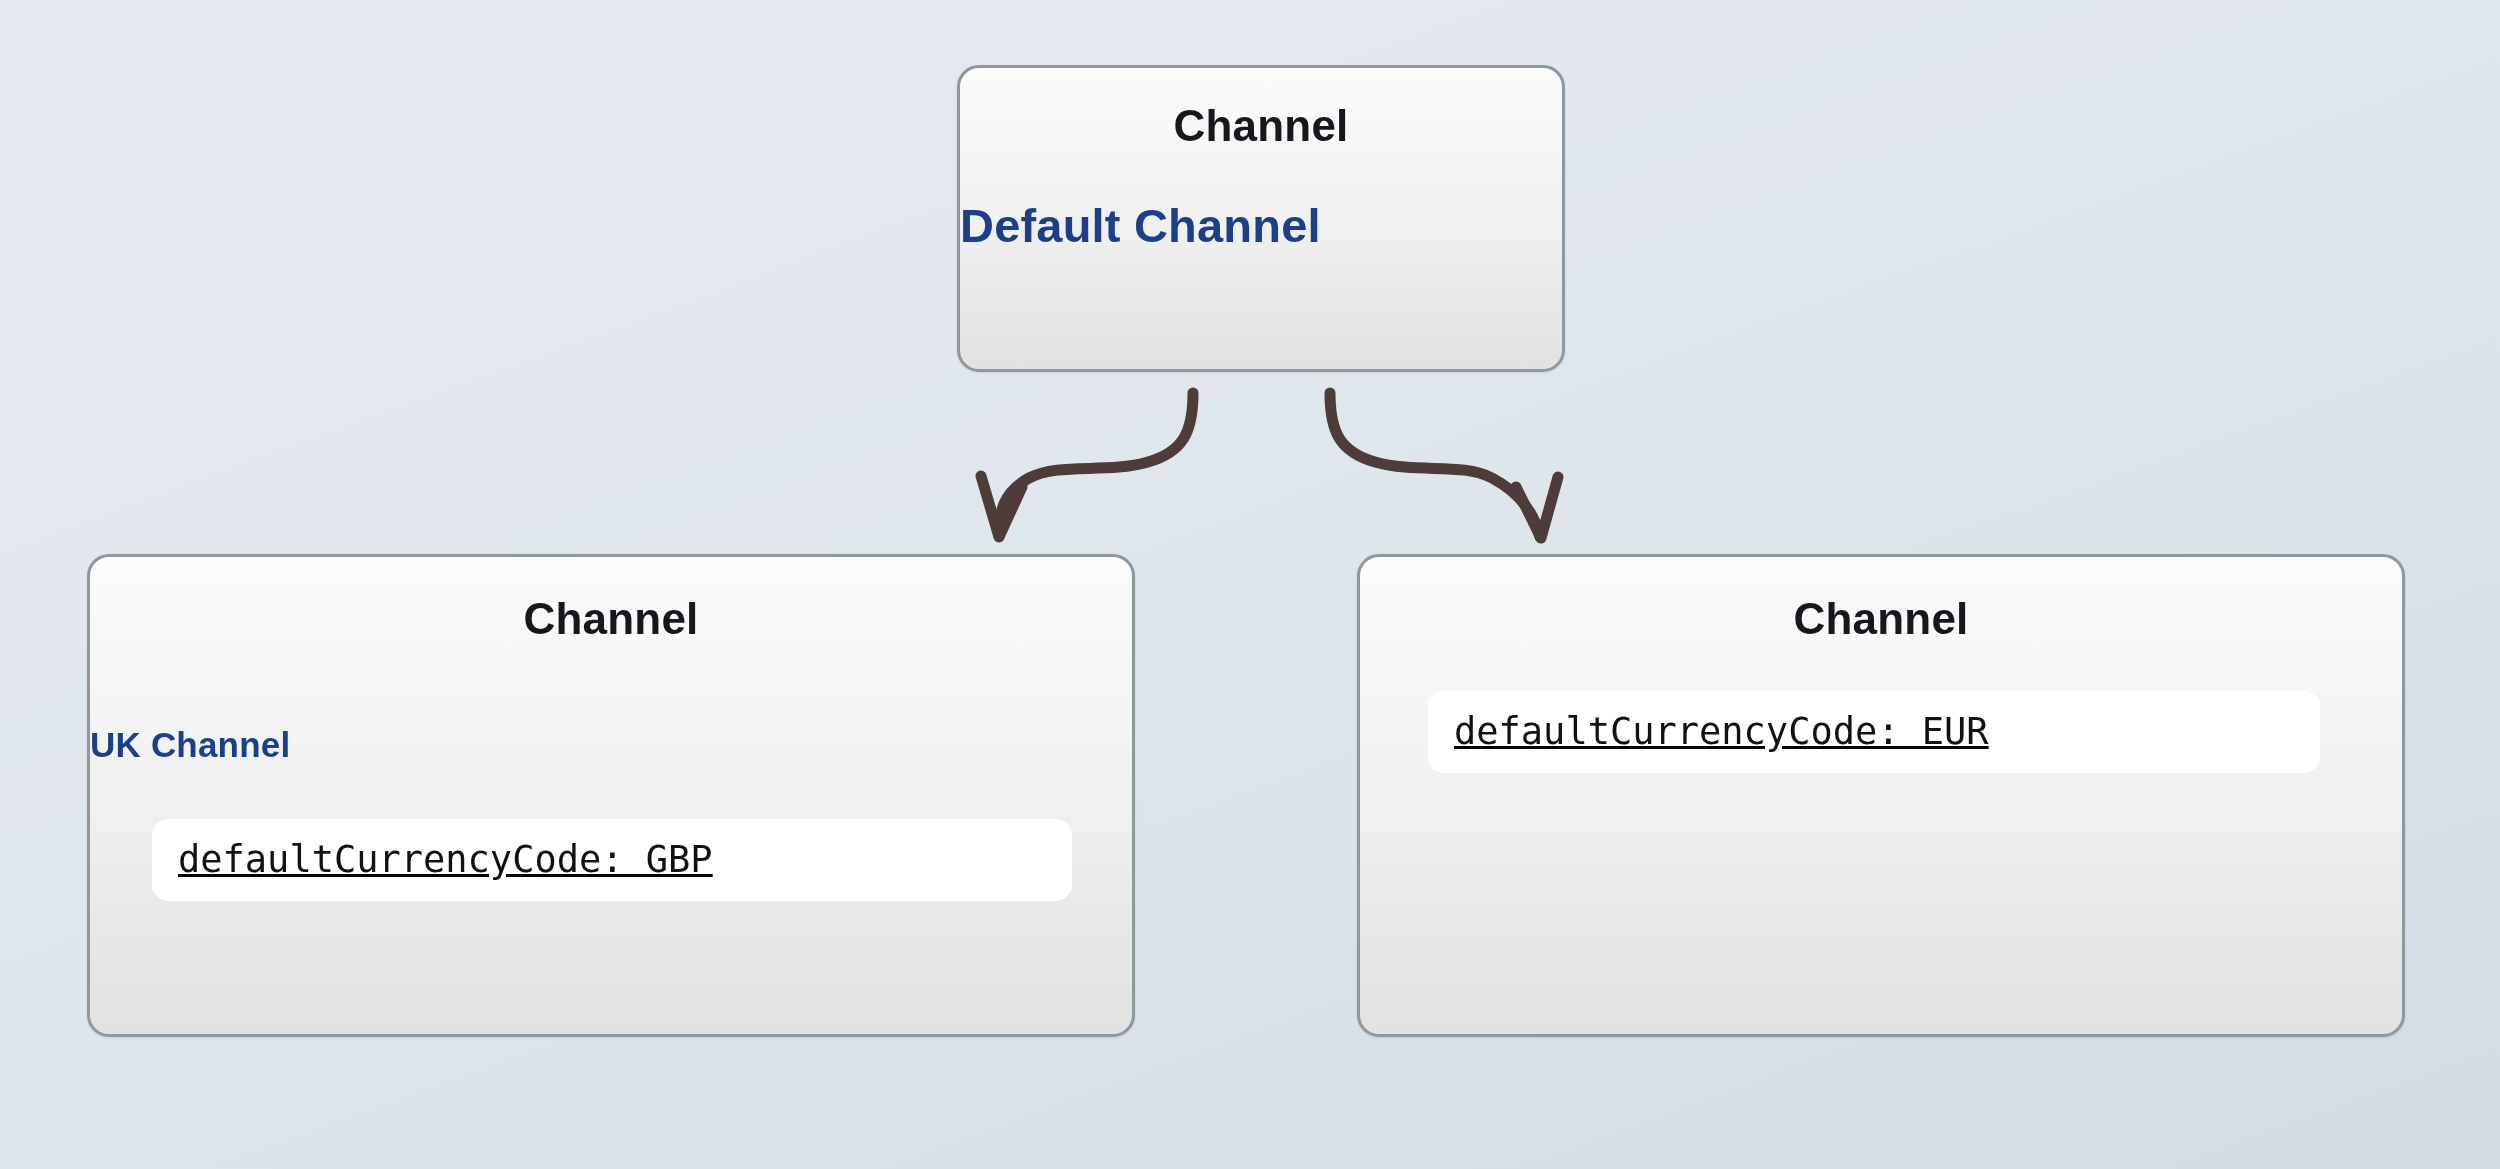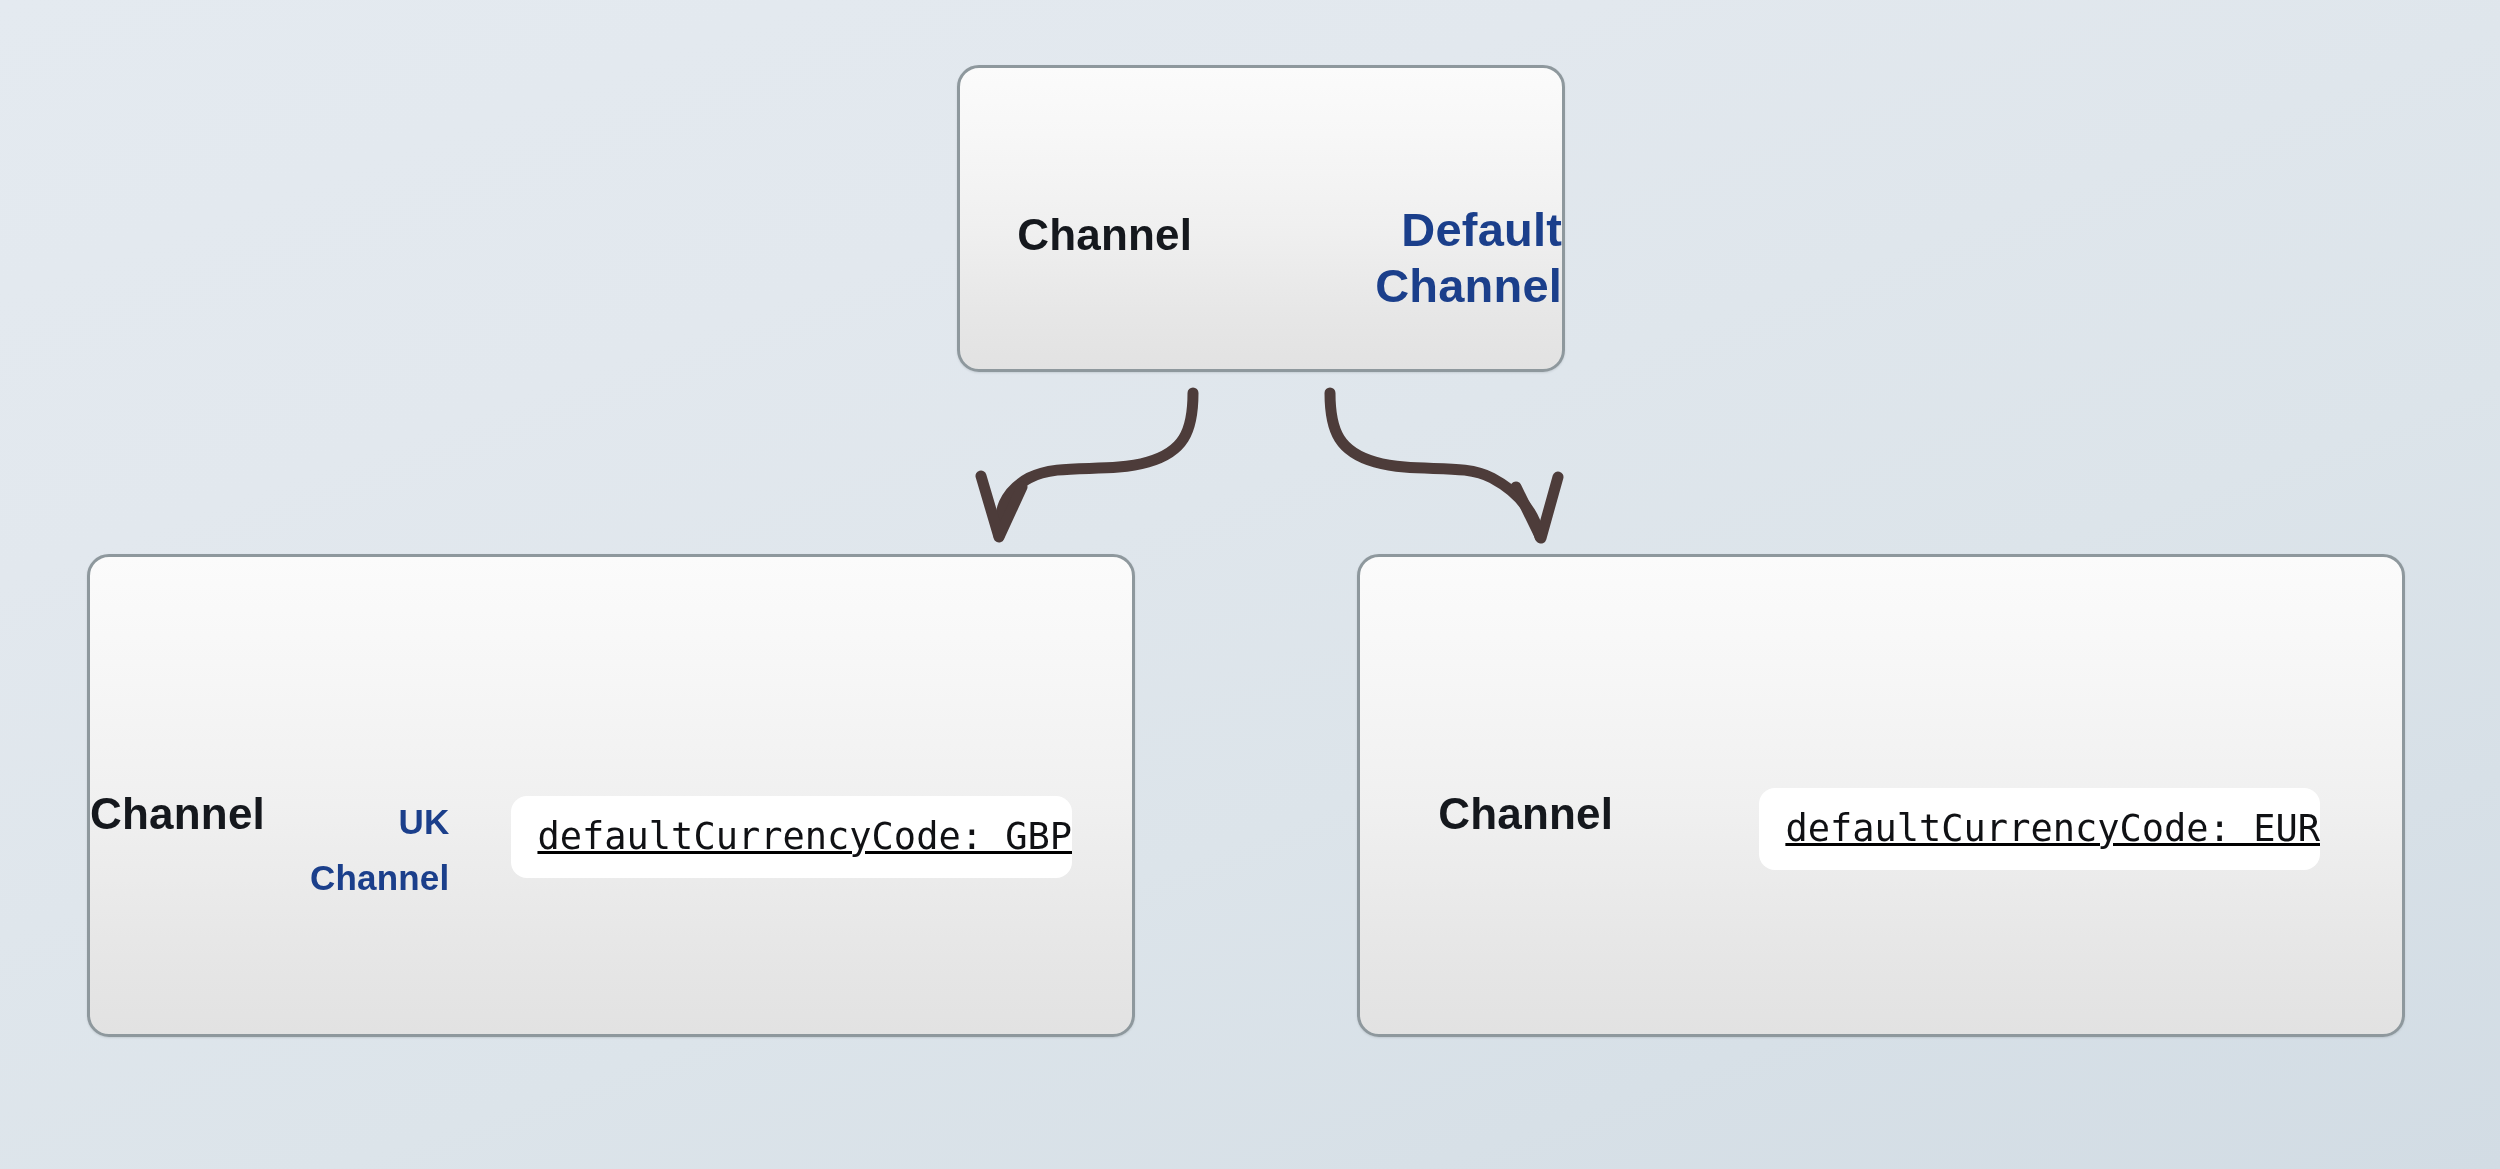--- a/index.html
+++ b/index.html
@@ -39,39 +39,38 @@
     border: 3px solid #8e989d;
     border-radius: 22px;
     background: linear-gradient(to bottom,
                 #fbfbfb 0%,
                 #f7f7f7 22%,
                 #f0f0f0 52%,
                 #e7e7e7 80%,
                 #e2e2e2 100%);
     box-shadow: 0 1px 2px rgba(90,100,110,0.18);
     display: flex;
-    flex-direction: row;
+    flex-direction: column;
     align-items: center;
   }
 
   .node-type {
     color: #15181d;
     font-weight: bold;
     letter-spacing: 0.2px;
     text-align: center;
     width: 100%;
   }
 
   .node-name {
     color: #1b3f8b;
     font-weight: bold;
     letter-spacing: 0.2px;
-    text-align: right;
+    text-align: left;
     width: 100%;
-    padding-left: 45px;
   }
 
   .prop-list {
     width: 100%;
     display: flex;
     flex-direction: column;
     align-items: stretch;
   }
 
   .prop-pill {

